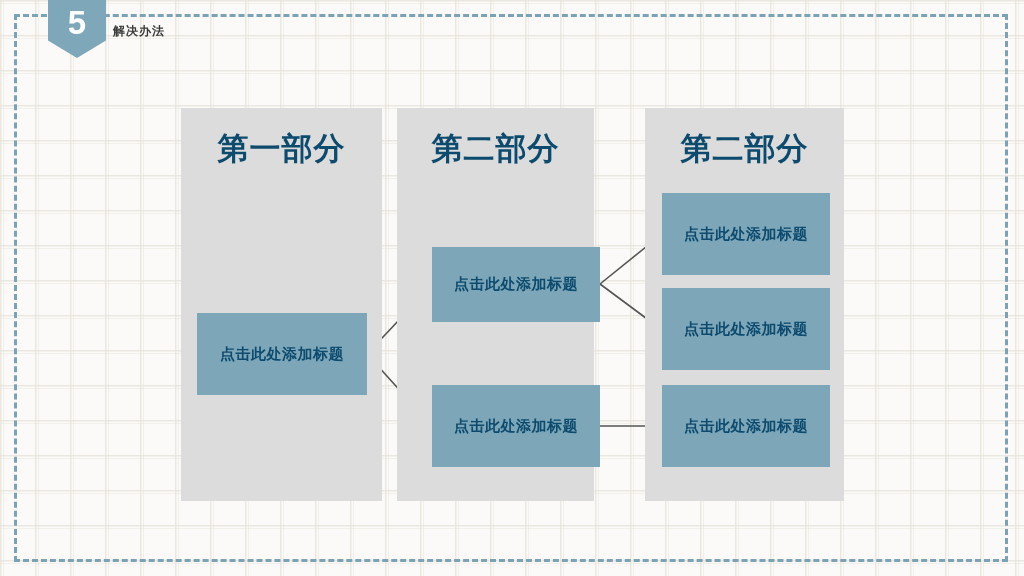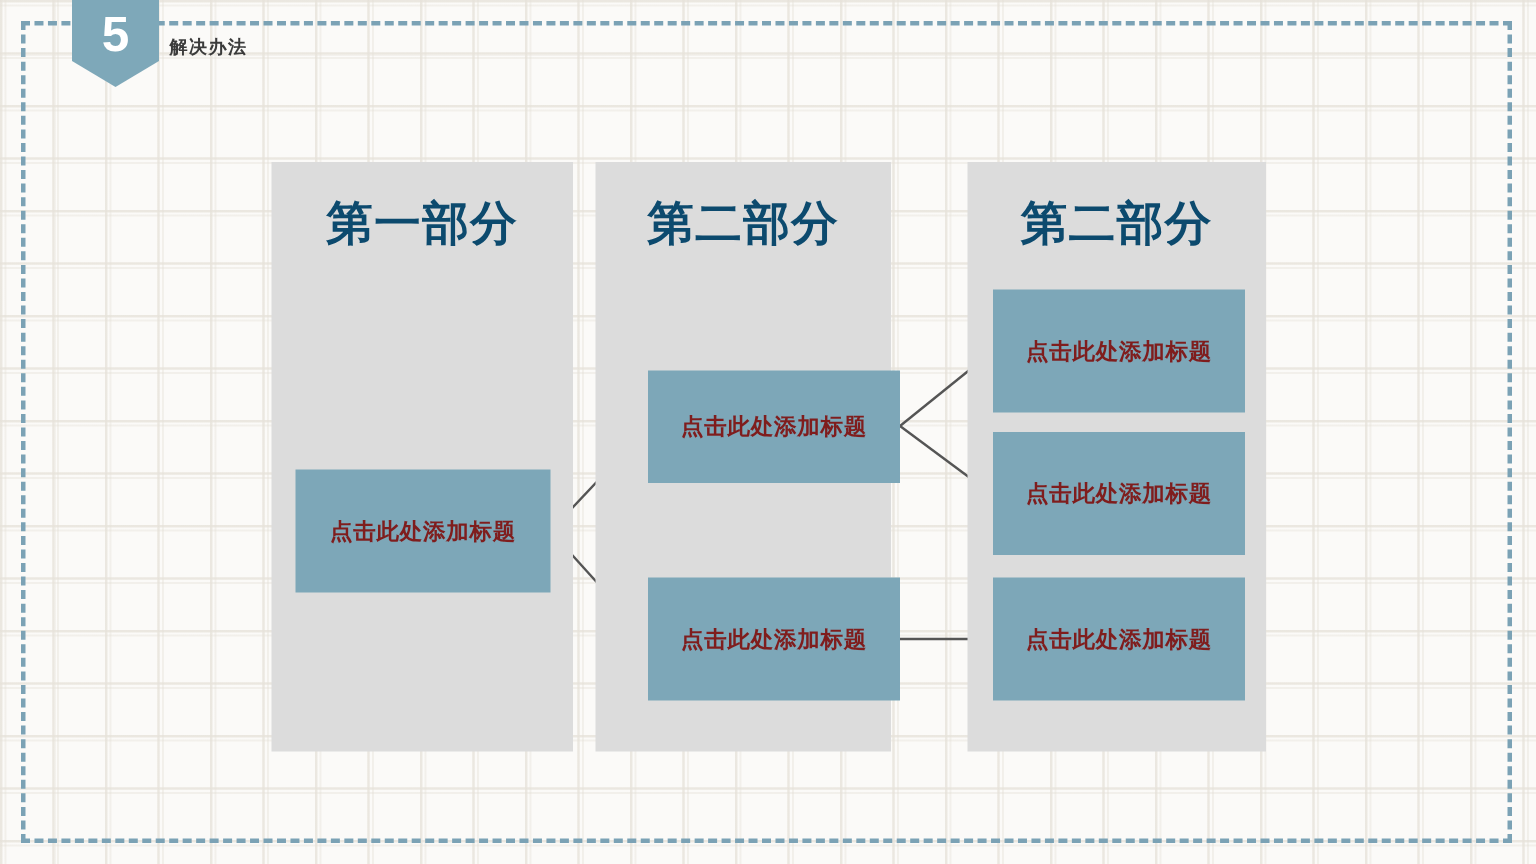--- a/index.html
+++ b/index.html
@@ -133,21 +133,21 @@
   
   .node {
     position: absolute;
     background: #7da7b8;
     display: flex;
     align-items: center;
     justify-content: center;
     box-sizing: border-box;
   }
   .node span {
-    color: #7f1d1d;
+    color: #0c4a6e;
     font-size: 15px;
     font-weight: bold;
     letter-spacing: 0.5px;
     white-space: nowrap;
   }
 
   #node-c1       { left: 197px; top: 313px; width: 170px; height: 82px; }
   #node-c2-top   { left: 432px; top: 247px; width: 168px; height: 75px; }
   #node-c2-bot   { left: 432px; top: 385px; width: 168px; height: 82px; }
   #node-c3-top   { left: 662px; top: 193px; width: 168px; height: 82px; }

